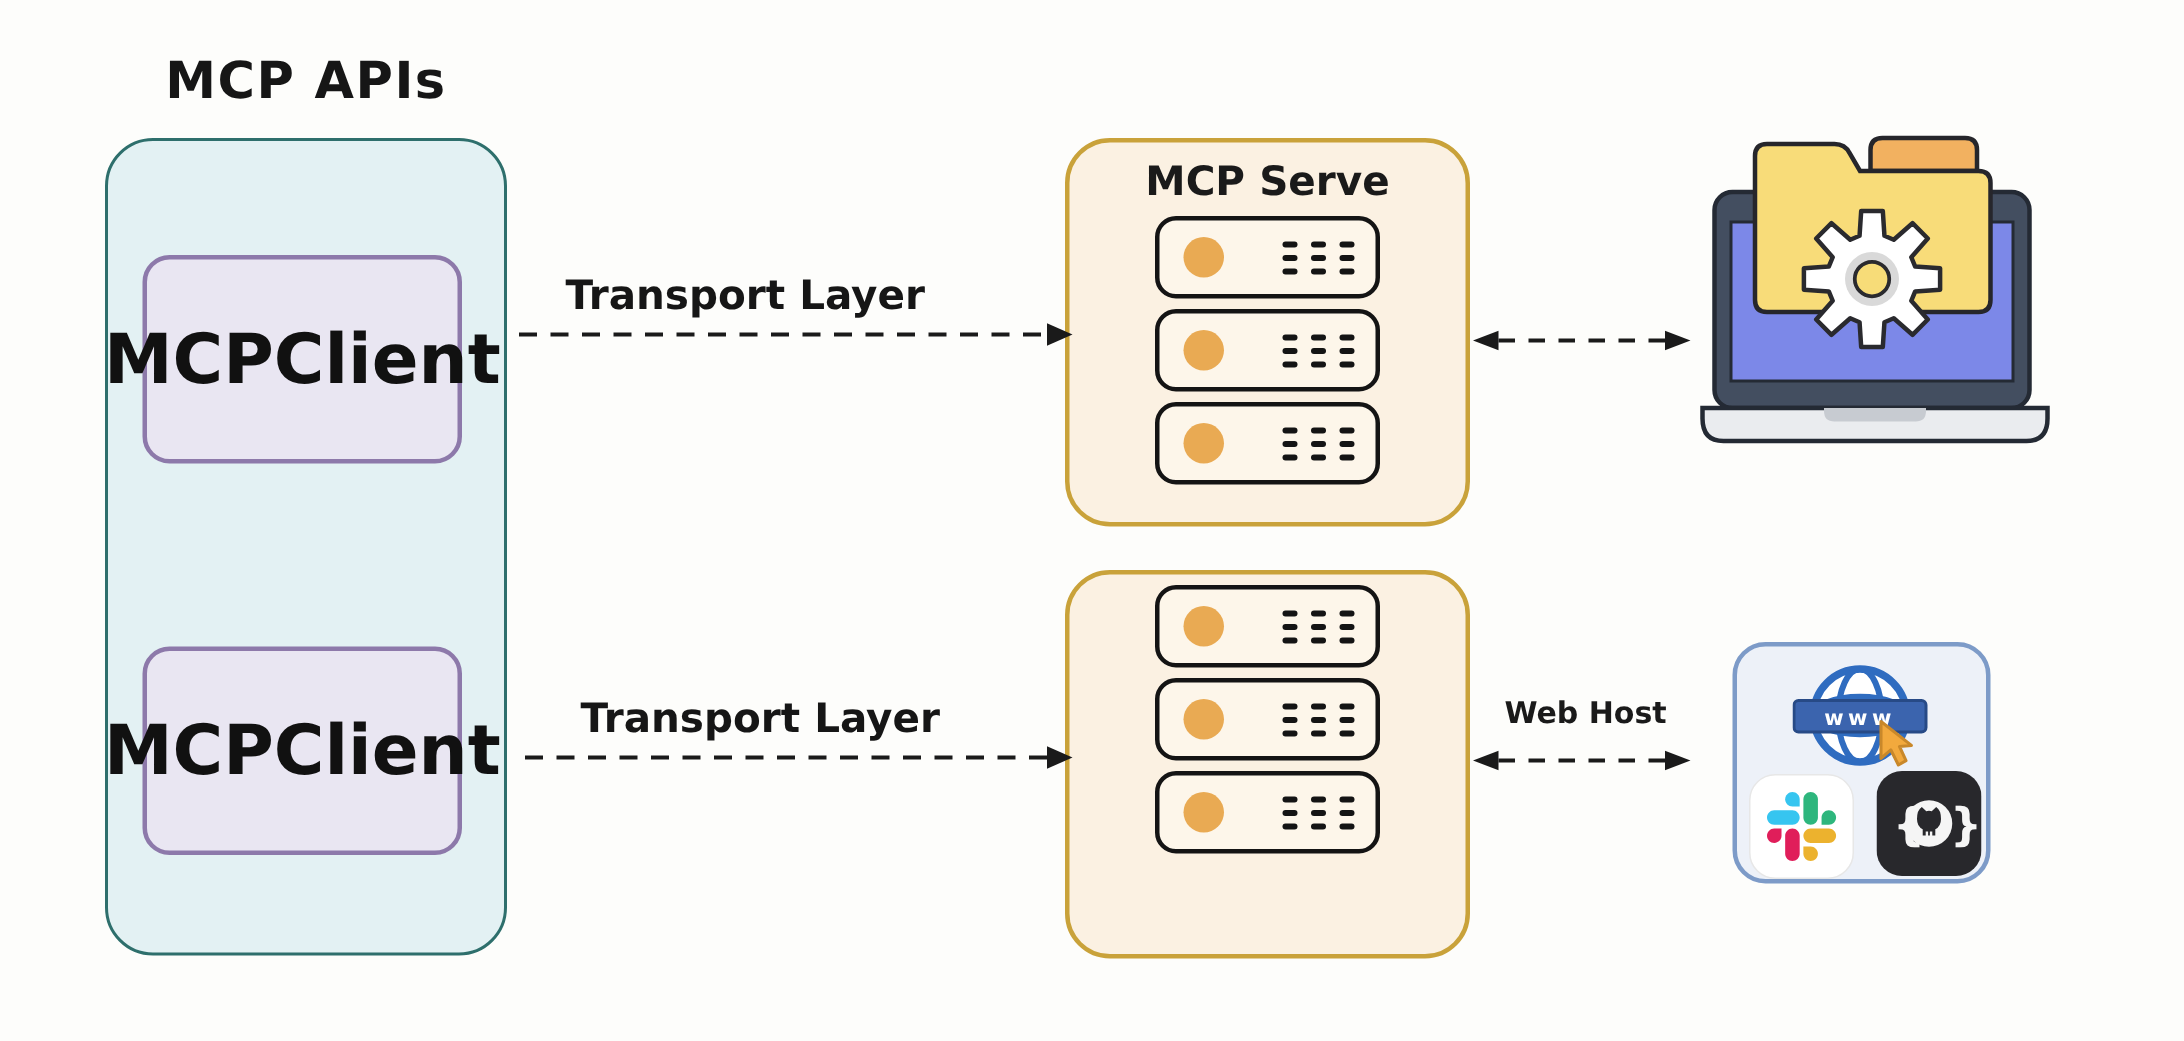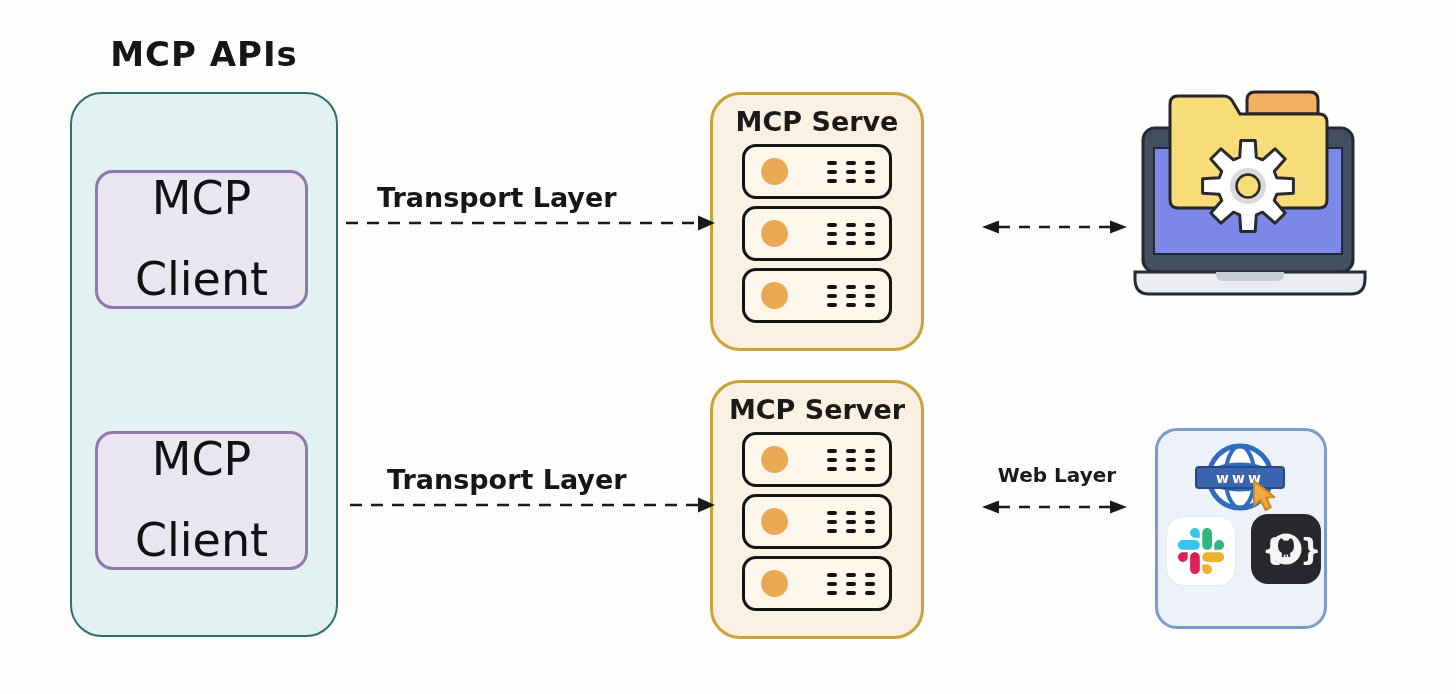--- a/index.html
+++ b/index.html
@@ -3,40 +3,40 @@
 <meta charset="utf-8">
 <style>
   html,body{margin:0;padding:0;}
   body{background:#fdfdfb;font-family:"DejaVu Sans","Liberation Sans",sans-serif;color:#1a1a1a;}
   .canvas{position:relative;width:1456px;height:694px;background:#fdfdfb;overflow:hidden;}
   .abs{position:absolute;}
   .lbl{font-weight:700;color:#161616;}
   
   .host-title{left:70px;top:34px;width:268px;text-align:center;font-size:34px;letter-spacing:1px;}
   .host-box{left:70px;top:92px;width:268px;height:545px;background:#e3f1f3;border:2.5px solid #2e6f6c;border-radius:32px;box-sizing:border-box;}
-  .client-box{left:95px;width:213px;height:139px;background:#e9e6f2;border:3px solid #8d79aa;border-radius:18px;box-sizing:border-box;display:flex;flex-direction:column;align-items:center;justify-content:space-between;font-size:46px;font-weight:400;line-height:1.12;color:#111;}
+  .client-box{left:95px;width:213px;height:139px;background:#e9e6f2;border:3px solid #8d79aa;border-radius:18px;box-sizing:border-box;display:flex;flex-direction:row;align-items:center;justify-content:center;font-size:46px;font-weight:700;line-height:1.12;color:#111;}
   .client-1{top:170px;} .client-2{top:431px;}
   
   .conn-label{font-size:27px;}
   .t-label-top{left:377px;top:182px;width:290px;}
   .t-label-bottom{left:387px;top:464px;width:290px;}
   .webapis-label{left:977px;top:463px;width:160px;font-size:20px;text-align:center;font-weight:700;}
   
-  .server-box{left:710px;width:214px;height:259px;background:#fbf1e2;border:3px solid #c9a23a;border-radius:30px;box-sizing:border-box;}
+  .server-box{left:710px;width:270px;height:259px;background:#fbf1e2;border:3px solid #c9a23a;border-radius:30px;box-sizing:border-box;}
   .server-top{top:92px;} .server-bottom{top:380px;}
   .server-title{margin-top:11px;text-align:center;font-size:27px;font-weight:700;}
   .racks{width:150px;margin:7px auto 0;display:flex;flex-direction:column;gap:7px;}
   .rack{height:55px;background:#fdf6ea;border:3.5px solid #141414;border-radius:14px;box-sizing:border-box;display:flex;align-items:center;}
   .led{width:27px;height:27px;border-radius:50%;background:#e9aa53;margin-left:16px;}
   .dots{margin-left:auto;margin-right:14px;display:grid;grid-template-columns:repeat(3,10px);gap:5px 9px;}
   .dots .dot{width:10px;height:4px;background:#141414;border-radius:2px;display:block;}
   
   .fs-label{left:1095px;top:325px;width:320px;text-align:center;font-size:27px;font-weight:700;}
   .laptop-svg{left:1120px;top:74px;}
-  .internet-box{left:1155px;top:428px;width:172px;height:201px;background:#edf1f8;border:3px solid #7d9bc8;border-radius:22px;box-sizing:border-box;}
+  .internet-box{left:1155px;top:428px;width:172px;height:161px;background:#edf1f8;border:3px solid #7d9bc8;border-radius:22px;box-sizing:border-box;}
   .globe-svg{left:37px;top:8px;}
   .slack-svg{left:8px;top:85px;}
   .github-svg{left:93px;top:83px;}
   .internet-label{left:1155px;top:608px;width:172px;text-align:center;font-size:26px;font-weight:700;}
   .arrows{left:0;top:0;pointer-events:none;}
 </style>
 </head>
 <body>
 
 <div class="canvas">
@@ -48,21 +48,21 @@
     <span>MCP</span>
     <span>Client</span>
   </div>
   <div class="abs client-box client-2">
     <span>MCP</span>
     <span>Client</span>
   </div>
 
   <div class="abs lbl conn-label t-label-top">Transport Layer</div>
   <div class="abs lbl conn-label t-label-bottom">Transport Layer</div>
-  <div class="abs webapis-label">Web Layer</div>
+  <div class="abs webapis-label">Web Host</div>
 
   <div class="abs server-box server-top">
     <div class="server-title">MCP Serve</div>
     <div class="racks">
       <div class="rack">
           <span class="led"></span>
           <span class="dots">
             <span class="dot"></span>
             <span class="dot"></span>
             <span class="dot"></span>
@@ -99,21 +99,20 @@
             <span class="dot"></span>
             <span class="dot"></span>
             <span class="dot"></span>
             <span class="dot"></span>
           </span>
         </div>
     </div>
   </div>
 
   <div class="abs server-box server-bottom">
-    <div class="server-title">MCP Server</div>
     <div class="racks">
       <div class="rack">
           <span class="led"></span>
           <span class="dots">
             <span class="dot"></span>
             <span class="dot"></span>
             <span class="dot"></span>
             <span class="dot"></span>
             <span class="dot"></span>
             <span class="dot"></span>

